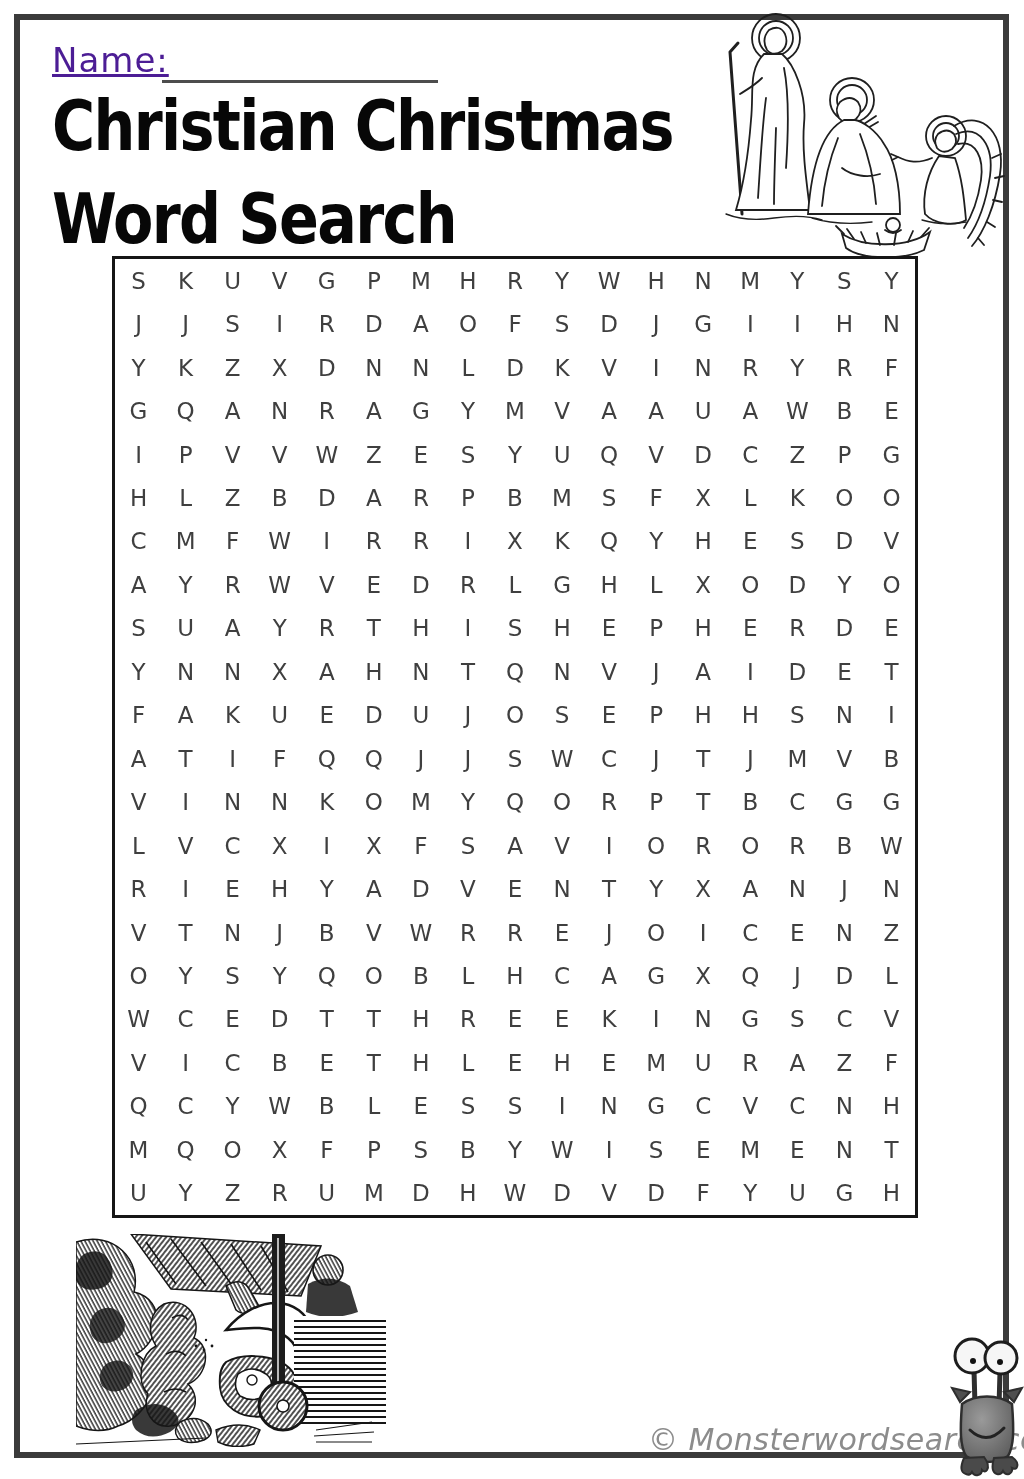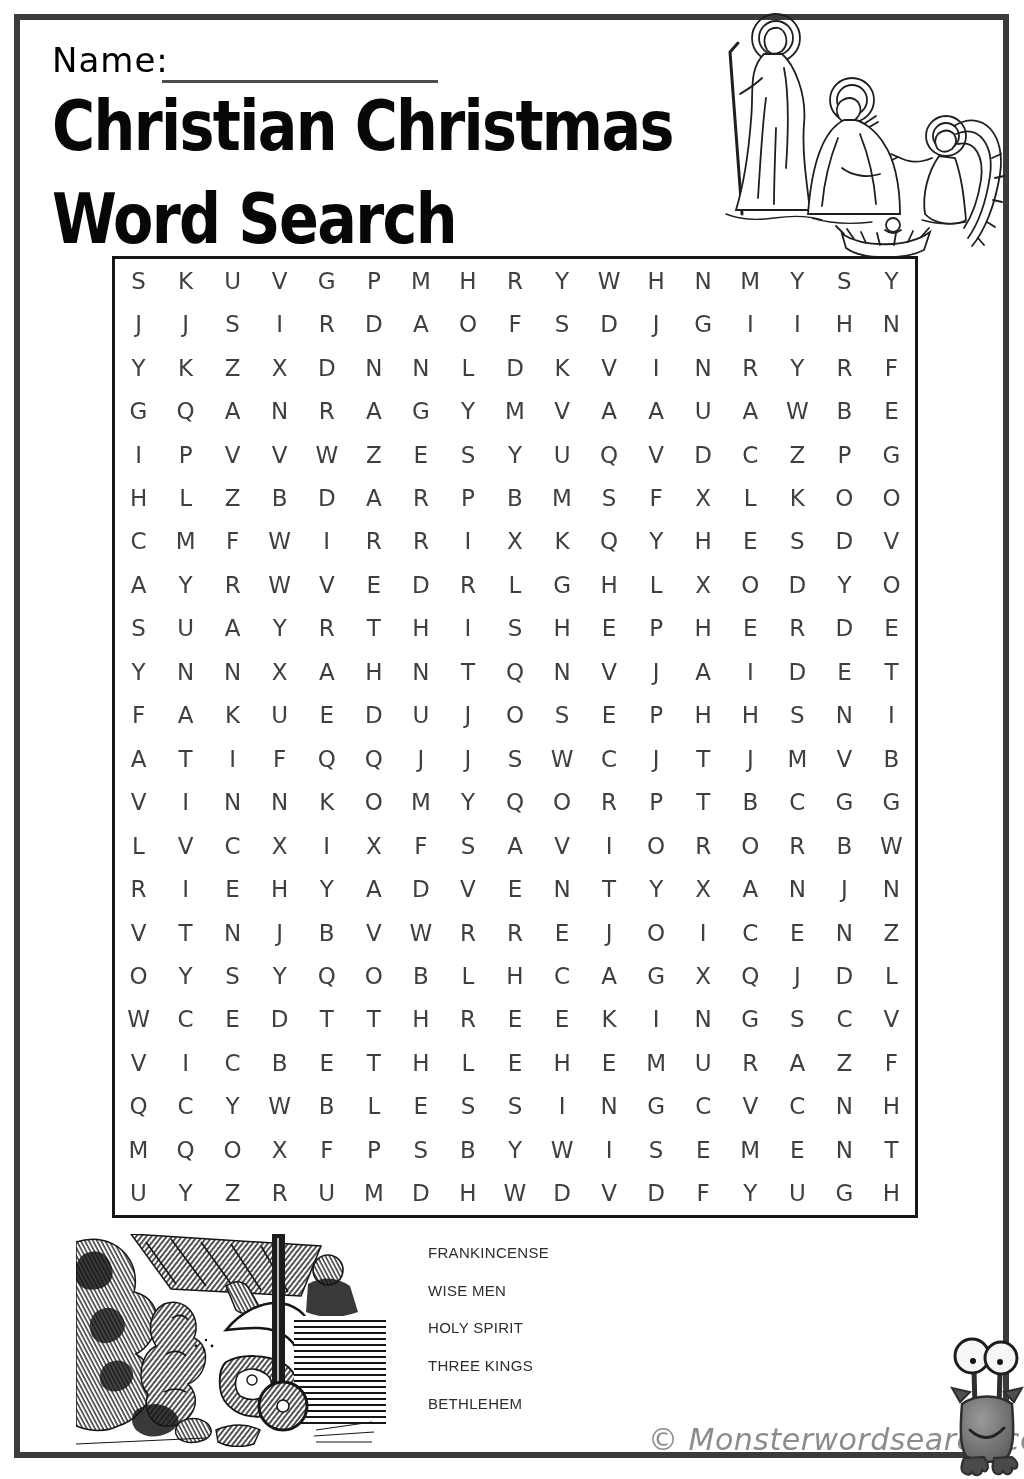--- a/index.html
+++ b/index.html
@@ -5,22 +5,22 @@
   html,body{margin:0;padding:0;}
   body{
     width:1024px;height:1479px;position:relative;background:#ffffff;
     font-family:"DejaVu Sans",sans-serif;overflow:hidden;
   }
   .frame{
     position:absolute;left:14px;top:14px;width:995px;height:1444px;
     border:6px solid #3b3b3b;box-sizing:border-box;background:transparent;
   }
   .name-label{
-    position:absolute;left:52px;top:40px;font-size:34px;color:#000000;
-    letter-spacing:1px;font-weight:400;
+    position:absolute;left:52px;top:40px;font-size:34px;color:#4c1d95;
+    letter-spacing:1px;font-weight:400;text-decoration:underline;
   }
   .name-line{
     position:absolute;left:162px;top:48px;width:276px;height:32px;
     border-bottom:3px solid #4d4d4d;
   }
   .title{
     position:absolute;left:52px;top:80px;color:#070707;font-weight:800;
     font-size:70px;line-height:93px;letter-spacing:-2px;
     transform:scaleX(0.84);transform-origin:left top;white-space:nowrap;
   }
@@ -545,27 +545,20 @@
 
   <g stroke="#161616" stroke-width="1.2">
     <line x1="240" y1="196" x2="296" y2="188"></line>
       <line x1="238" y1="202" x2="298" y2="198"></line>
     <line x1="240" y1="208" x2="296" y2="208"></line>
       <line x1="70,210" y1="210" x2="130" y2="204"></line>
   </g>
 </svg>
 
 <div class="words">
-  <div class="wcol c1">
-      <div class="word">FRANKINCENSE</div>
-      <div class="word">WISE MEN</div>
-      <div class="word">HOLY SPIRIT</div>
-      <div class="word">THREE KINGS</div>
-      <div class="word">BETHLEHEM</div>
-    </div>
 </div>
 
 <div class="credit">© Monsterwordsearch.com</div>
 <div class="level">Novice</div>
 
 <svg class="mascot" viewBox="0 0 74 145">
   <defs>
     <radialGradient id="mg" cx="40%" cy="35%" r="80%">
       <stop offset="0%" stop-color="#9a9a9a"></stop>
         <stop offset="100%" stop-color="#595959"></stop>

